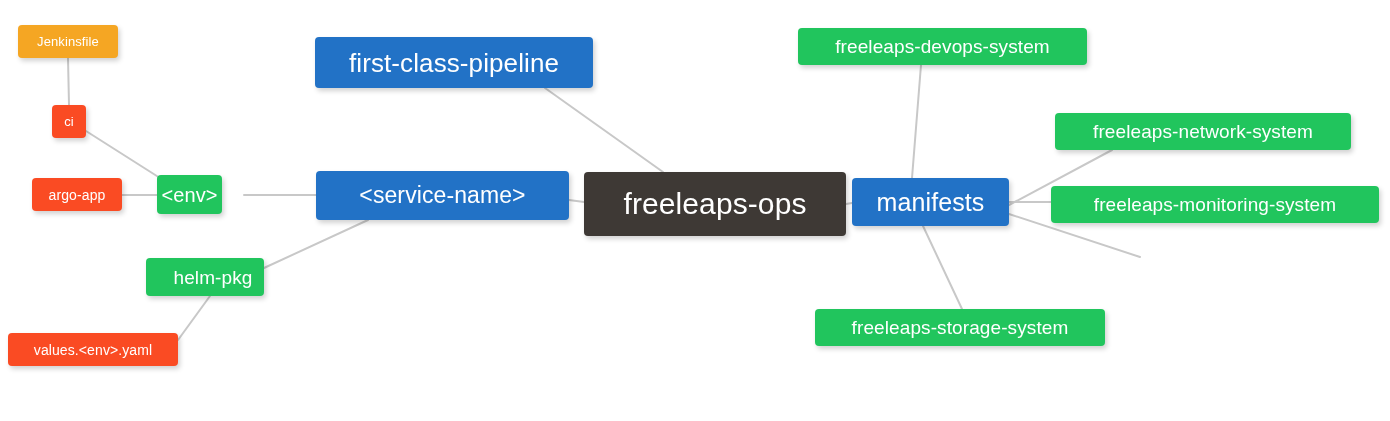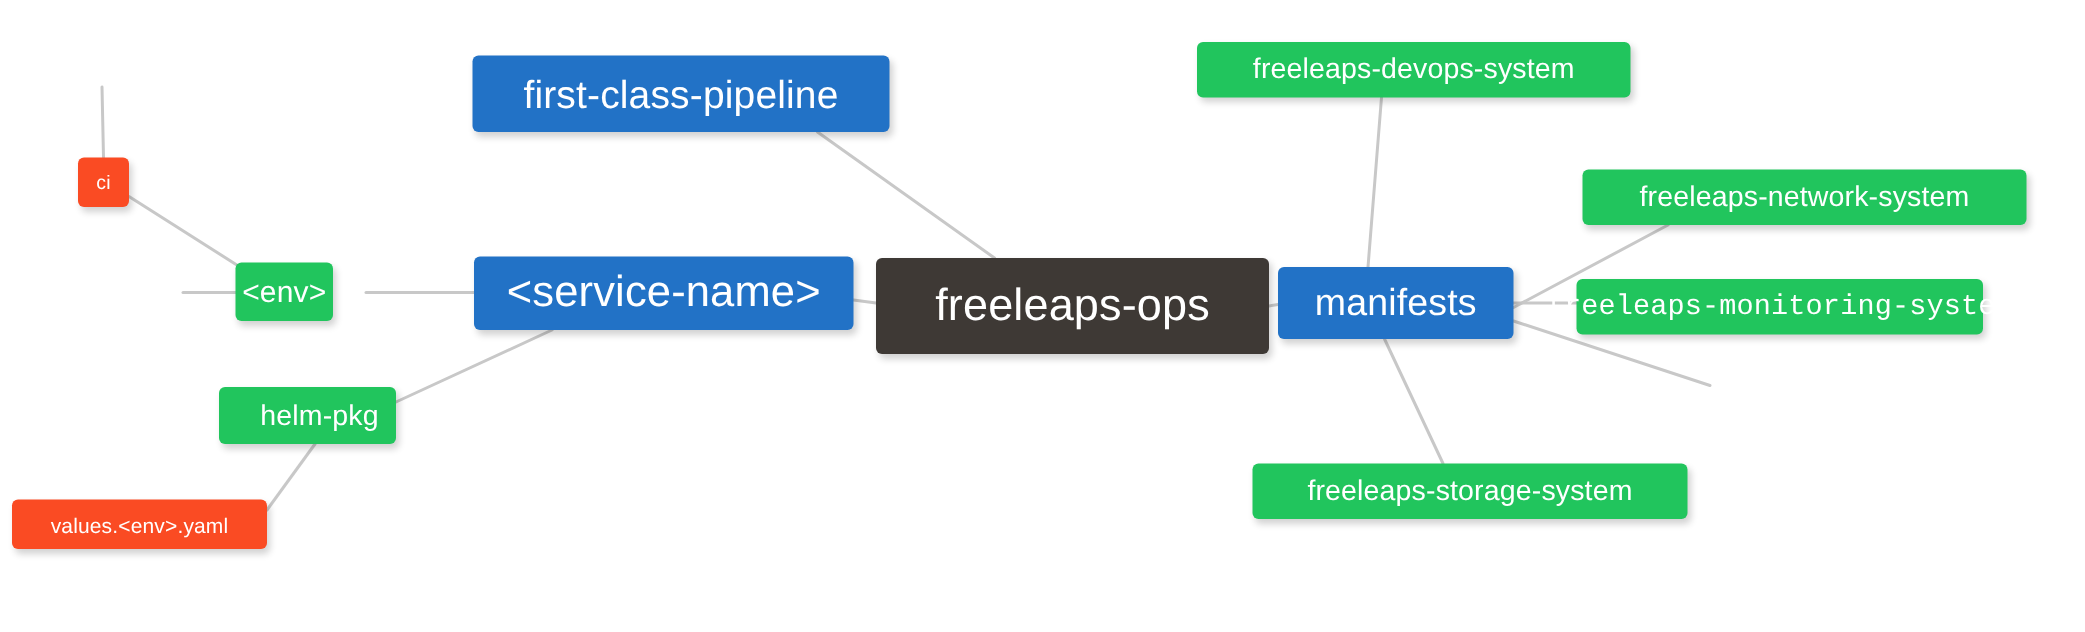--- a/index.html
+++ b/index.html
@@ -82,51 +82,57 @@
       <line x1="545" y1="88" x2="663" y2="172" stroke="#c8c8c8" stroke-width="2" stroke-linecap="round"></line>
       <line x1="846" y1="204" x2="852" y2="203" stroke="#c8c8c8" stroke-width="2" stroke-linecap="round"></line>
       <line x1="912" y1="178" x2="921" y2="65" stroke="#c8c8c8" stroke-width="2" stroke-linecap="round"></line>
       <line x1="1009" y1="205" x2="1112" y2="150" stroke="#c8c8c8" stroke-width="2" stroke-linecap="round"></line>
       <line x1="1009" y1="202" x2="1051" y2="202" stroke="#c8c8c8" stroke-width="2" stroke-linecap="round"></line>
       <line x1="1009" y1="214" x2="1140" y2="257" stroke="#c8c8c8" stroke-width="2" stroke-linecap="round"></line>
       <line x1="923" y1="226" x2="962" y2="309" stroke="#c8c8c8" stroke-width="2" stroke-linecap="round"></line>
     </svg>
 
   <div id="node-layer">
+      <div class="node c-orange" style="left: 18px; top: 25px; width: 100px; height: 33px; font-size: 13px;">
+        <span class="node-label">Jenkinsfile</span>
+      </div>
       <div class="node c-red" style="left: 52px; top: 105px; width: 34px; height: 33px; font-size: 13px;">
         <span class="node-label">ci</span>
+      </div>
+      <div class="node c-red" style="left: 32px; top: 178px; width: 90px; height: 33px; font-size: 14px;">
+        <span class="node-label">argo-app</span>
       </div>
       <div class="node c-red" style="left: 8px; top: 333px; width: 170px; height: 33px; font-size: 14px;">
         <span class="node-label">values.&lt;env&gt;.yaml</span>
       </div>
       <div class="node c-green" style="left: 157px; top: 175px; width: 65px; height: 39px; font-size: 20px;">
         <span class="node-label">&lt;env&gt;</span>
       </div>
       <div class="node c-green" style="left: 146px; top: 258px; width: 118px; height: 38px; font-size: 19px; padding-left: 16px;">
         <span class="node-label">helm-pkg</span>
       </div>
       <div class="node c-blue" style="left: 315px; top: 37px; width: 278px; height: 51px; font-size: 26px;">
         <span class="node-label">first-class-pipeline</span>
       </div>
-      <div class="node c-blue" style="left: 316px; top: 171px; width: 253px; height: 49px; font-size: 29px;">
+      <div class="node c-blue" style="left: 316px; top: 171px; width: 253px; height: 49px; font-size: 23px;">
         <span class="node-label">&lt;service-name&gt;</span>
       </div>
       <div class="node c-dark" style="left: 584px; top: 172px; width: 262px; height: 64px; font-size: 30px;">
         <span class="node-label">freeleaps-ops</span>
       </div>
       <div class="node c-blue" style="left: 852px; top: 178px; width: 157px; height: 48px; font-size: 25px;">
         <span class="node-label">manifests</span>
       </div>
       <div class="node c-green" style="left: 798px; top: 28px; width: 289px; height: 37px; font-size: 19px;">
         <span class="node-label">freeleaps-devops-system</span>
       </div>
       <div class="node c-green" style="left: 1055px; top: 113px; width: 296px; height: 37px; font-size: 19px;">
         <span class="node-label">freeleaps-network-system</span>
       </div>
-      <div class="node c-green" style="left: 1051px; top: 186px; width: 271px; height: 37px; font-size: 19px; font-family: Liberation Mono, monospace;">
+      <div class="node c-green" style="left: 1051px; top: 186px; width: 328px; height: 37px; font-size: 19px;">
         <span class="node-label">freeleaps-monitoring-system</span>
       </div>
-      <div class="node c-green" style="left: 815px; top: 309px; width: 290px; height: 37px; font-size: 19px; margin-left: 20px;">
+      <div class="node c-green" style="left: 815px; top: 309px; width: 290px; height: 37px; font-size: 19px;">
         <span class="node-label">freeleaps-storage-system</span>
       </div>
     </div>
 
 </div>
 
 </body></html>

